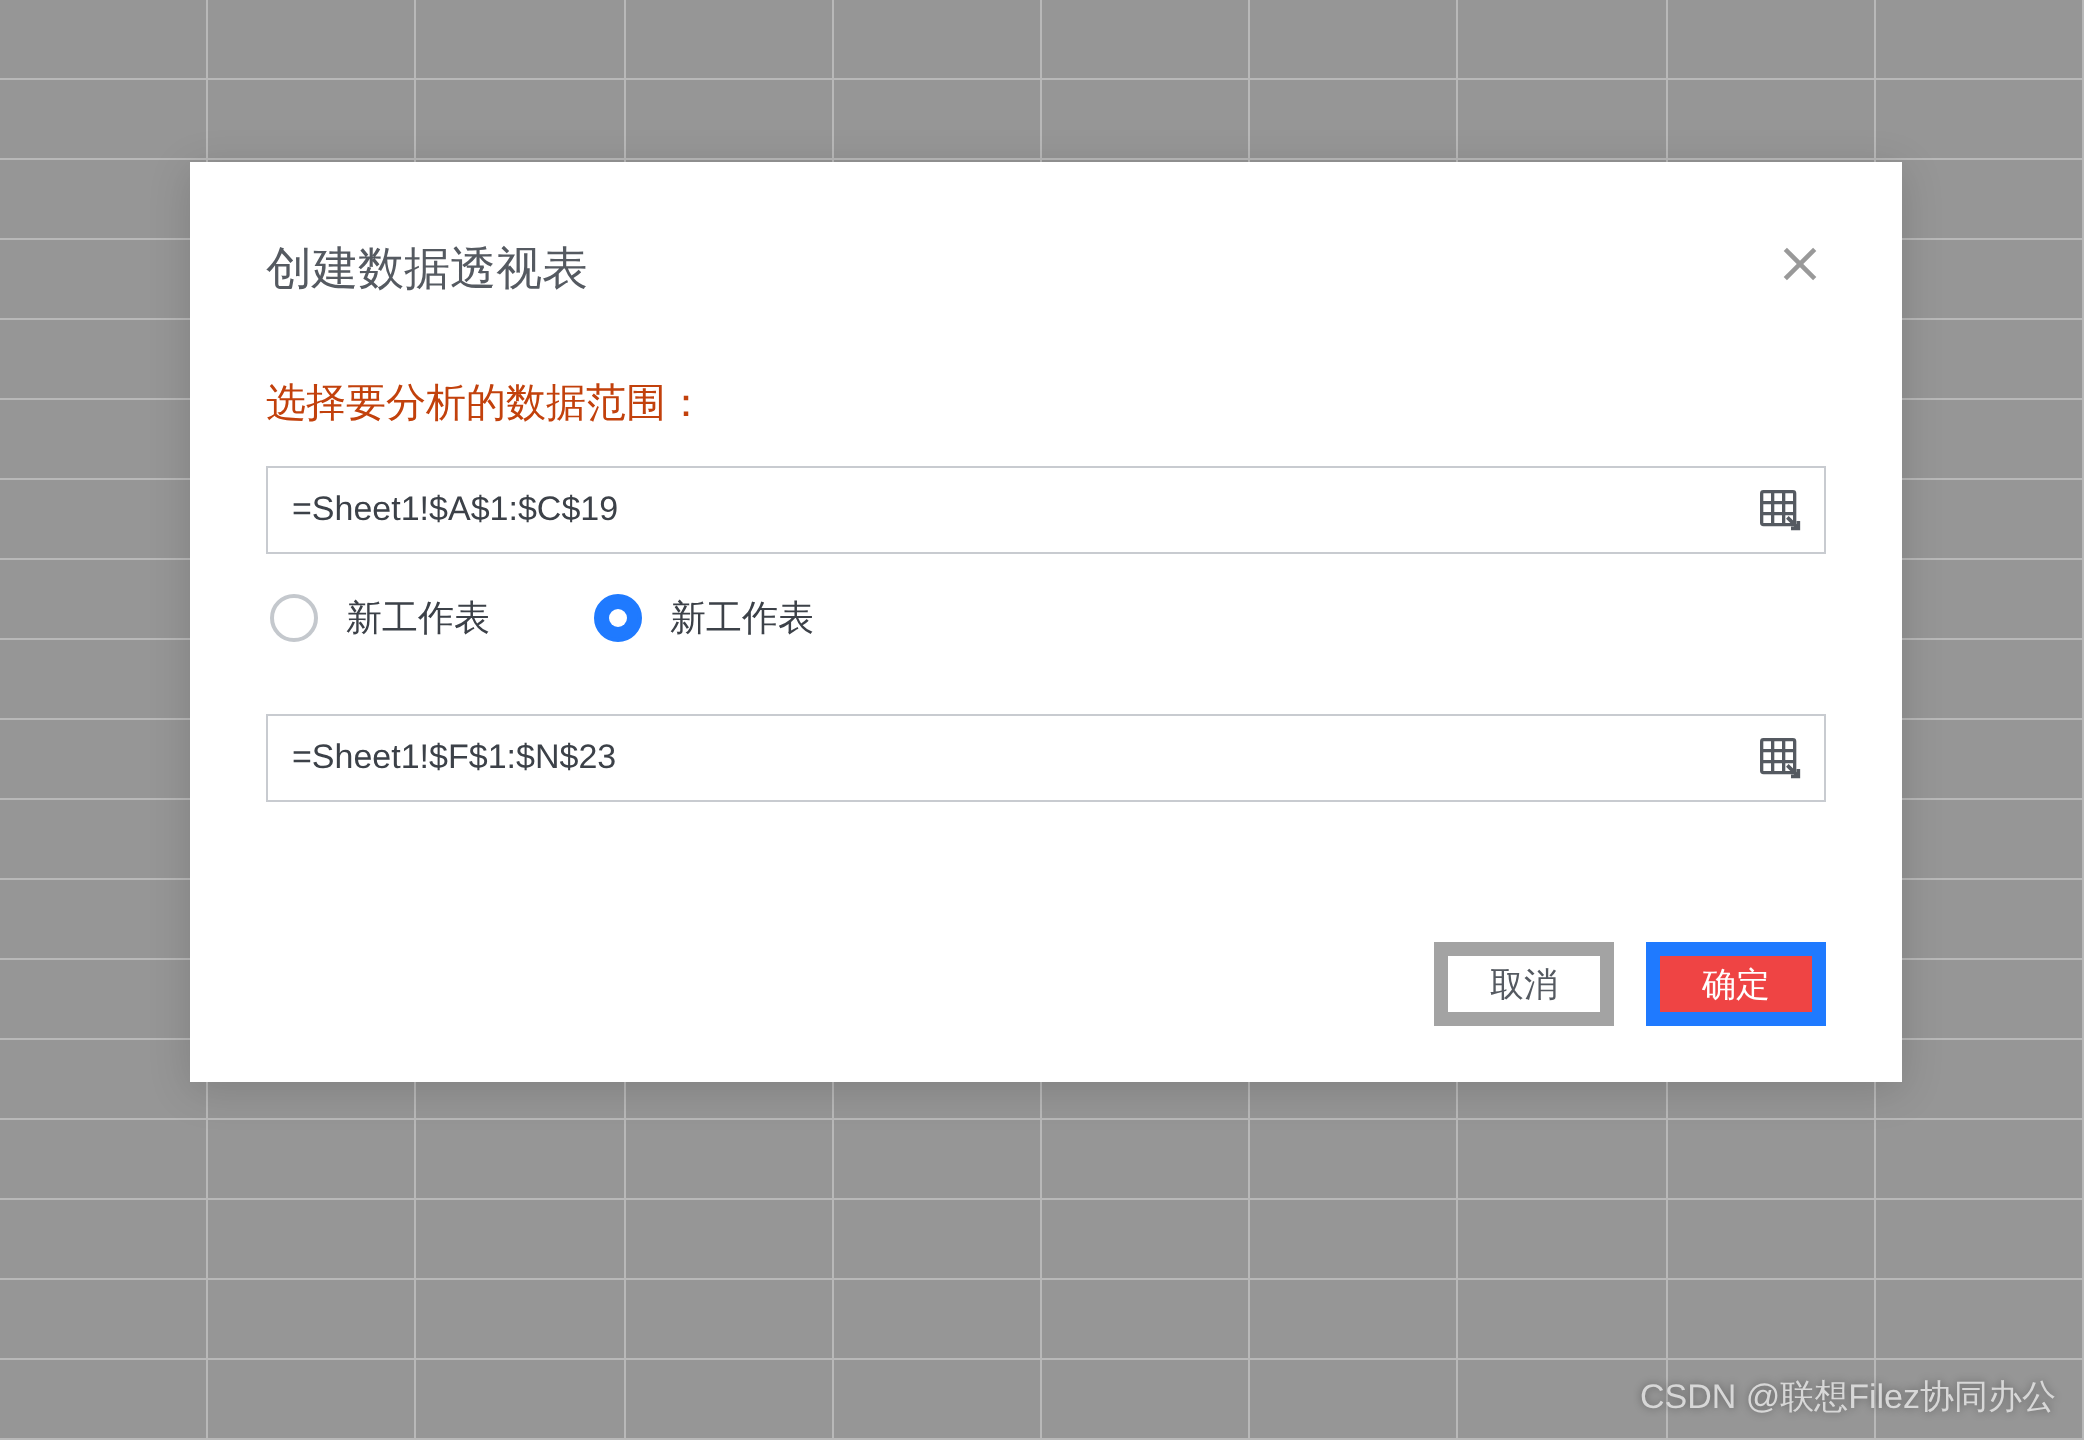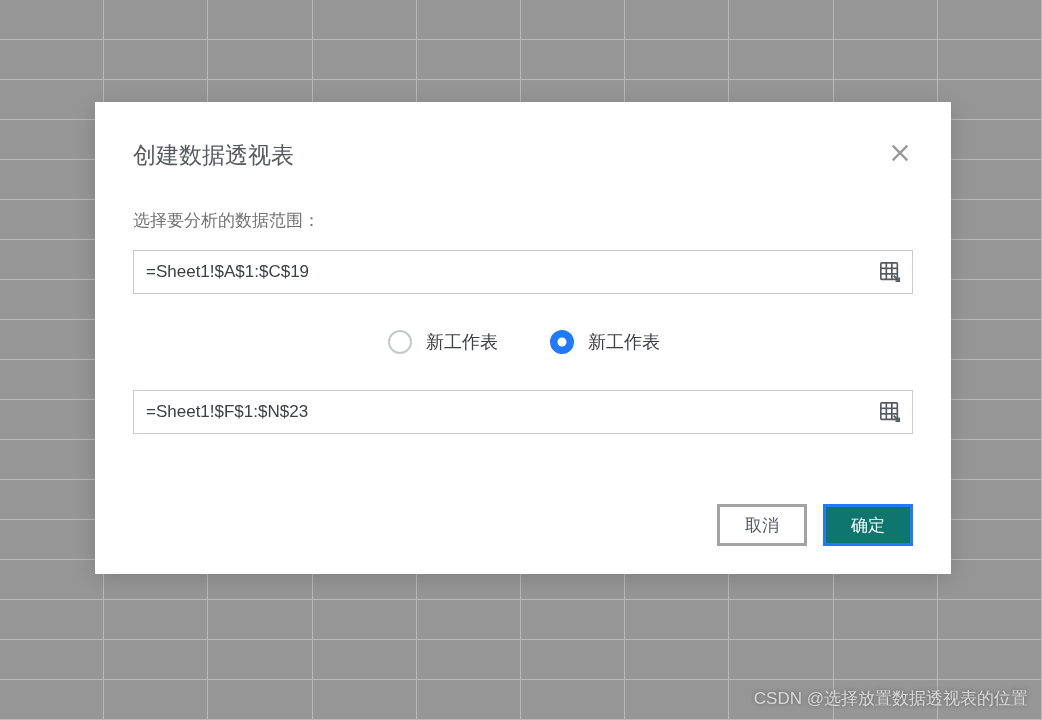--- a/index.html
+++ b/index.html
@@ -27,21 +27,21 @@
       display: flex;
       height: 40px;
       border-bottom: 1px solid #b8b8b8;
     }
     .spreadsheet-cell {
       flex: 1;
       border-right: 1px solid #b8b8b8;
     }
     .modal {
       position: absolute;
-      top: 102px;
+      top: 81px;
       left: 95px;
       width: 856px;
       background: #ffffff;
       box-shadow: 0 4px 20px rgba(0,0,0,0.15);
       padding: 38px 38px 28px 38px;
     }
     .modal-header {
       display: flex;
       justify-content: space-between;
       align-items: flex-start;
@@ -61,27 +61,27 @@
       height: 26px;
       display: flex;
       align-items: center;
       justify-content: center;
     }
     .close-btn svg {
       width: 22px;
       height: 22px;
     }
     .section-label {
-      font-size: 17px;
-      color: #737373;
+      font-size: 20px;
+      color: #c2410c;
       margin-bottom: 18px;
     }
     .input-wrapper {
       position: relative;
-      margin-bottom: 36px;
+      margin-bottom: 20px;
     }
     .range-input {
       width: 100%;
       height: 44px;
       border: 1px solid #c8cbd0;
       padding: 0 48px 0 12px;
       font-size: 17px;
       color: #3c4148;
       font-family: inherit;
       outline: none;
@@ -97,21 +97,20 @@
       width: 22px;
       height: 22px;
       cursor: pointer;
       color: #555a61;
     }
     .radio-group {
       display: flex;
       gap: 52px;
       margin-bottom: 36px;
       padding-left: 2px;
-      justify-content: center;
     }
     .radio-option {
       display: flex;
       align-items: center;
       gap: 14px;
       cursor: pointer;
     }
     .radio-circle {
       width: 24px;
       height: 24px;
@@ -142,33 +141,33 @@
     .footer {
       display: flex;
       justify-content: flex-end;
       gap: 16px;
       margin-top: 70px;
     }
     .btn {
       min-width: 90px;
       height: 42px;
       font-size: 17px;
-      border: 3px solid #a3a3a3;
+      border: 7px solid #a3a3a3;
       cursor: pointer;
       font-family: inherit;
       display: flex;
       align-items: center;
       justify-content: center;
     }
     .btn-cancel {
       background: #fff;
       color: #555a61;
     }
     .btn-confirm {
-      background: #0f766e;
+      background: #ef4444;
       border-color: #1f7aff;
       color: #fff;
     }
     .watermark {
       position: absolute;
       bottom: 10px;
       right: 14px;
       color: #d7d7d7;
       font-size: 17px;
       text-shadow: 0 0 4px rgba(0,0,0,0.4);
@@ -448,13 +447,13 @@
       </svg>
     </span>
   </div>
 
   <div class="footer">
     <button class="btn btn-cancel">取消</button>
     <button class="btn btn-confirm">确定</button>
   </div>
 </div>
 
-<div class="watermark">CSDN @选择放置数据透视表的位置</div>
+<div class="watermark">CSDN @联想Filez协同办公</div>
 
 </body></html>

